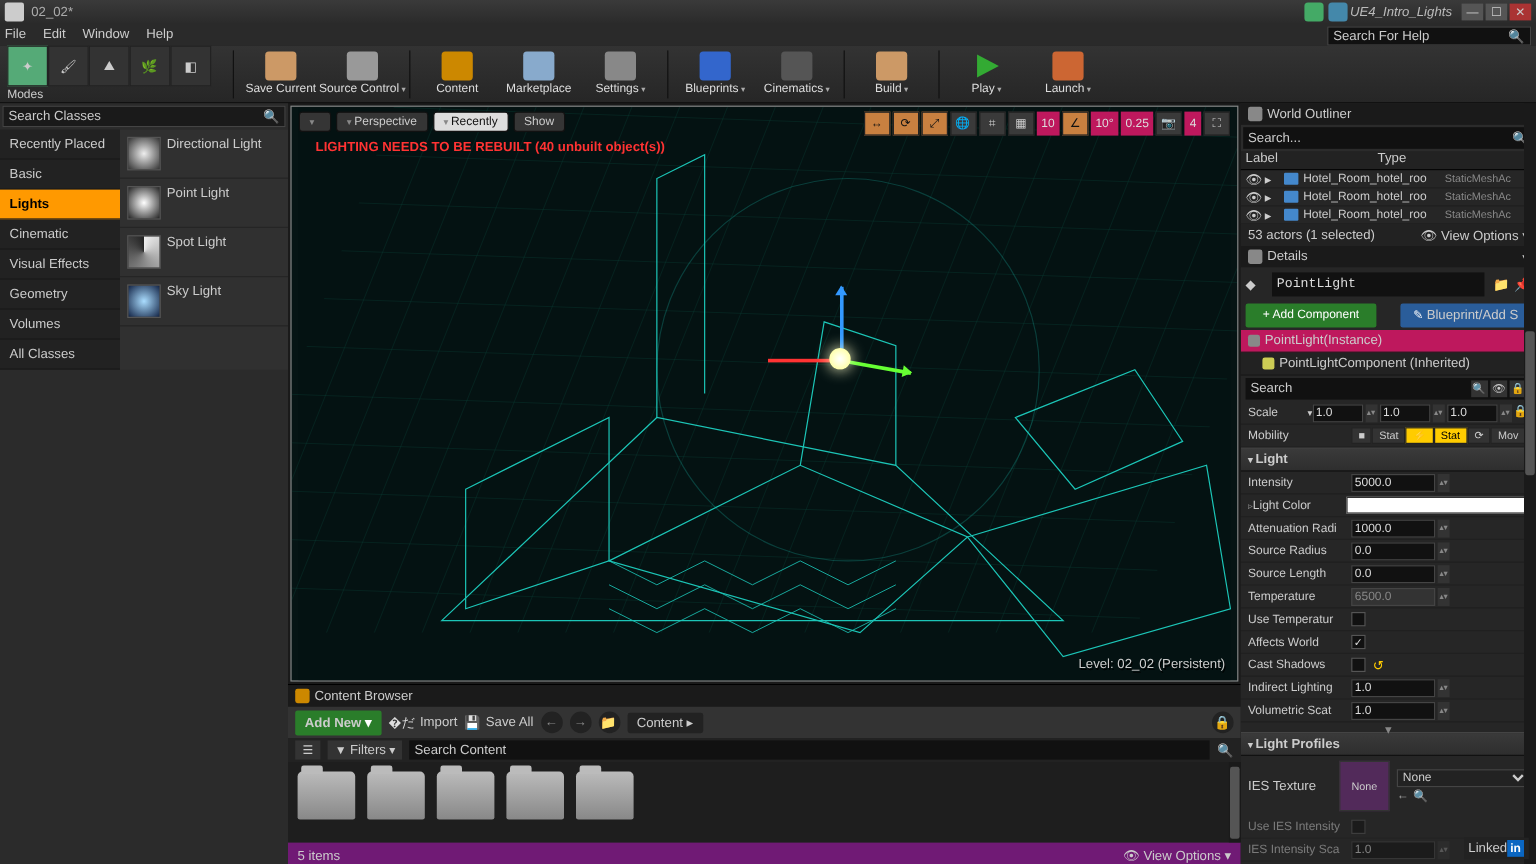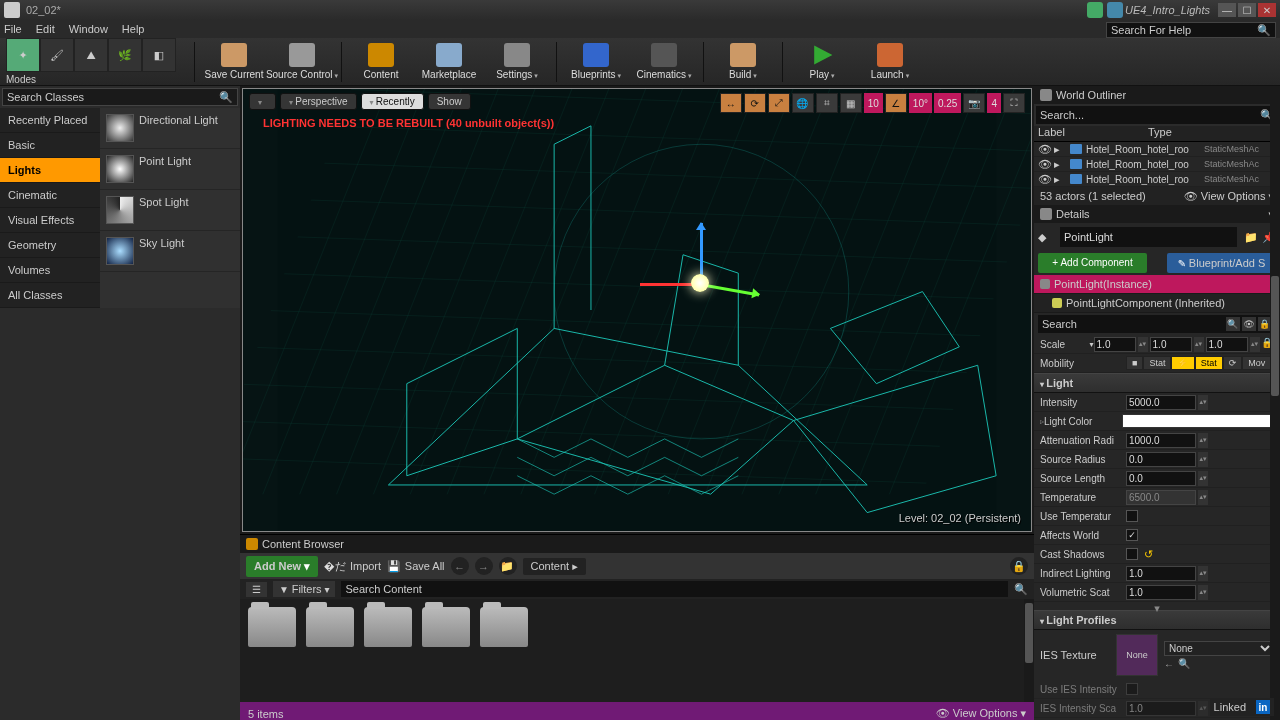--- a/index.html
+++ b/index.html
@@ -68,21 +68,21 @@
 .gizmo { position:absolute; top:44%; left:58%; z-index:4; }
 .gizmo .axis { position:absolute; }
 .gizmo .z { width:3px; height:60px; background:#39f; left:0; top:-60px; }
 .gizmo .z::after { content:""; position:absolute; top:-6px; left:-4px; border:5px solid transparent; border-bottom:8px solid #39f; }
 .gizmo .x { width:60px; height:3px; background:#f33; left:-60px; top:0; }
 .gizmo .y { width:60px; height:3px; background:#6f3; left:0; top:0; transform:rotate(10deg); transform-origin:left; }
 .gizmo .y::after { content:""; position:absolute; right:-6px; top:-4px; border:5px solid transparent; border-left:8px solid #6f3; }
 .gizmo .light { position:absolute; width:18px;height:18px; background:radial-gradient(#fff,#ff8); border-radius:50%; left:-9px; top:-9px; box-shadow:0 0 12px #ffc; }
 
 
-.cbrowser { height:186px; background:#262626; border-top:1px solid #000; display:flex; flex-direction:column; }
+.cbrowser { height:150px; background:#262626; border-top:1px solid #000; display:flex; flex-direction:column; }
 .cb-tab { height:18px; background:#1a1a1a; display:flex; align-items:center; padding:0 6px; }
 .cb-tab .tabicon { width:12px;height:12px;background:#c80;border-radius:2px;margin-right:4px; }
 .cb-bar { height:26px; background:#333; display:flex; align-items:center; gap:6px; padding:0 6px; }
 .cb-bar .addnew { background:#2a7d2a; color:#fff; padding:4px 8px; border-radius:2px; font-weight:bold; }
 .cb-bar .btn { display:flex; align-items:center; gap:4px; color:#ddd; }
 .cb-bar .nav { width:18px;height:18px;background:#222;border-radius:9px;display:flex;align-items:center;justify-content:center;color:#888; }
 .cb-bar .path { background:#222; padding:2px 8px; border-radius:2px; }
 .cb-filter { height:20px; background:#222; display:flex; align-items:center; gap:6px; padding:0 6px; }
 .cb-filter .fbtn { background:#333; padding:2px 6px; font-size:10px; }
 .cb-filter .srch { flex:1; background:#111; height:16px; padding:0 4px; color:#666; font-size:10px; display:flex; align-items:center; }
@@ -104,21 +104,21 @@
 .wo-row .eye { width:12px; color:#ccc; }
 .wo-row .cube { width:12px;height:10px;background:#48c;border-radius:1px; }
 .wo-row .nm { flex:1; white-space:nowrap; overflow:hidden; font-size:10px; }
 .wo-row .ty { width:72px; font-size:9px; color:#888; white-space:nowrap; overflow:hidden; }
 .wo-foot { height:18px; background:#222; display:flex; align-items:center; padding:0 6px; }
 .wo-foot .vo { margin-left:auto; }
 
 
 .details { flex:1; display:flex; flex-direction:column; overflow:hidden; background:#262626; }
 .det-name { height:20px; background:#111; margin:2px 4px; display:flex; align-items:center; padding:0 4px; }
-.det-name input { background:transparent; border:none; color:#ddd; width:100%; font-size:11px; outline:none; }
+.det-name input { background:transparent; border:none; color:#ddd; width:100%; font-size:11px; outline:none;font-family:Liberation Mono, monospace; }
 .det-btns { display:flex; gap:20px; padding:2px 4px; }
 .det-btns .bp { flex:1; background:#2a5d9a; color:#fff; padding:4px 4px; text-align:center; font-size:10px; border-radius:2px; white-space:nowrap; overflow:hidden; }
 .det-btns .add { background:#2a7d2a; }
 .comp-row { background:#222; padding:3px 6px; display:flex; align-items:center; gap:4px; font-size:10px; border-bottom:1px solid #1a1a1a; }
 .comp-row.sel { background:#be185d; }
 .comp-row .ci { width:10px;height:10px;background:#888;border-radius:2px; }
 .det-search { height:18px; background:#111; margin:2px 4px; display:flex; align-items:center; padding:0 4px; color:#666; }
 .det-search .ico { margin-left:auto; display:flex; gap:2px; }
 .det-search .ico span { width:14px;height:14px;background:#333;display:flex;align-items:center;justify-content:center;font-size:9px; }
 .det-body { flex:1; overflow-y:auto; }
@@ -137,21 +137,21 @@
 .det-cat::before { content:"▾ "; font-size:8px; }
 .det-drop { position:relative; height:8px; text-align:center; color:#888; }
 
 
 .ies { display:flex; align-items:center; gap:6px; padding:4px 6px; }
 .ies .thumb { width:42px;height:42px;background:#522a5a;border:1px solid #333;display:flex;align-items:center;justify-content:center;font-size:9px;color:#ccc; }
 .ies .sel { flex:1; }
 .ies select { width:100%; background:#222; color:#ccc; border:1px solid #444; font-size:10px; }
 .ies .iconsrow { display:flex; gap:4px; margin-top:2px; }
 .ies .iconsrow span { font-size:10px;color:#aaa; }
-.linkedin { position:absolute; bottom:4px; right:6px; background:#222; padding:2px 4px; display:flex; align-items:center; gap:10px;text-align:center; }
+.linkedin { position:absolute; bottom:4px; right:6px; background:#222; padding:2px 4px; display:flex; align-items:center; gap:0;text-align:center; }
 .linkedin .sq { width:14px;height:14px;background:#0a66c2;color:#fff;display:flex;align-items:center;justify-content:center;font-weight:bold;font-size:10px; }
 
 
 .sbar { position:absolute; right:0; top:0; bottom:0; width:10px; background:#1a1a1a; }
 .sbar .thumb { position:absolute; left:1px; right:1px; background:#555; border-radius:2px; }
 </style>
 </head>
 <body>
 
 <div class="titlebar">

